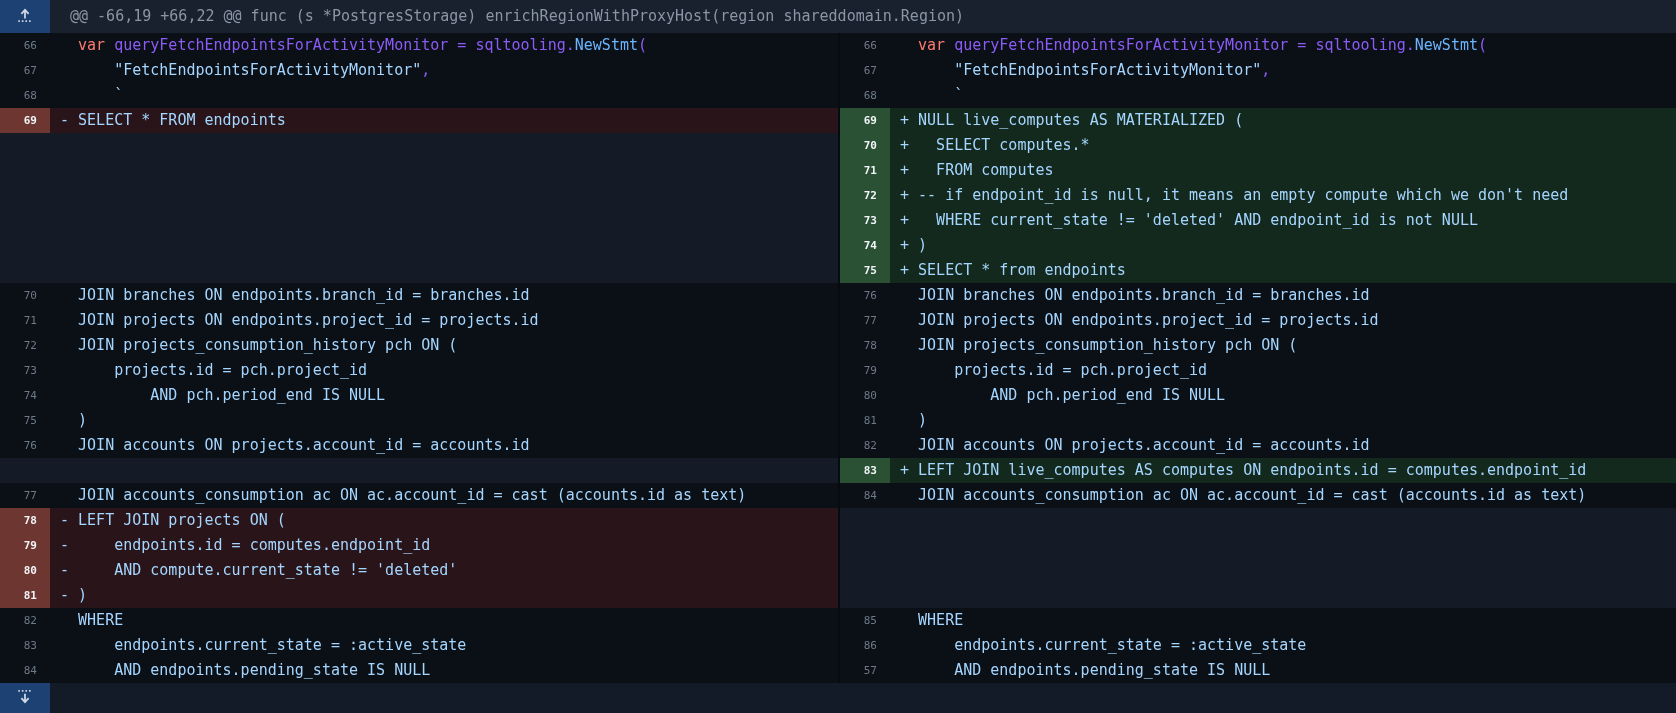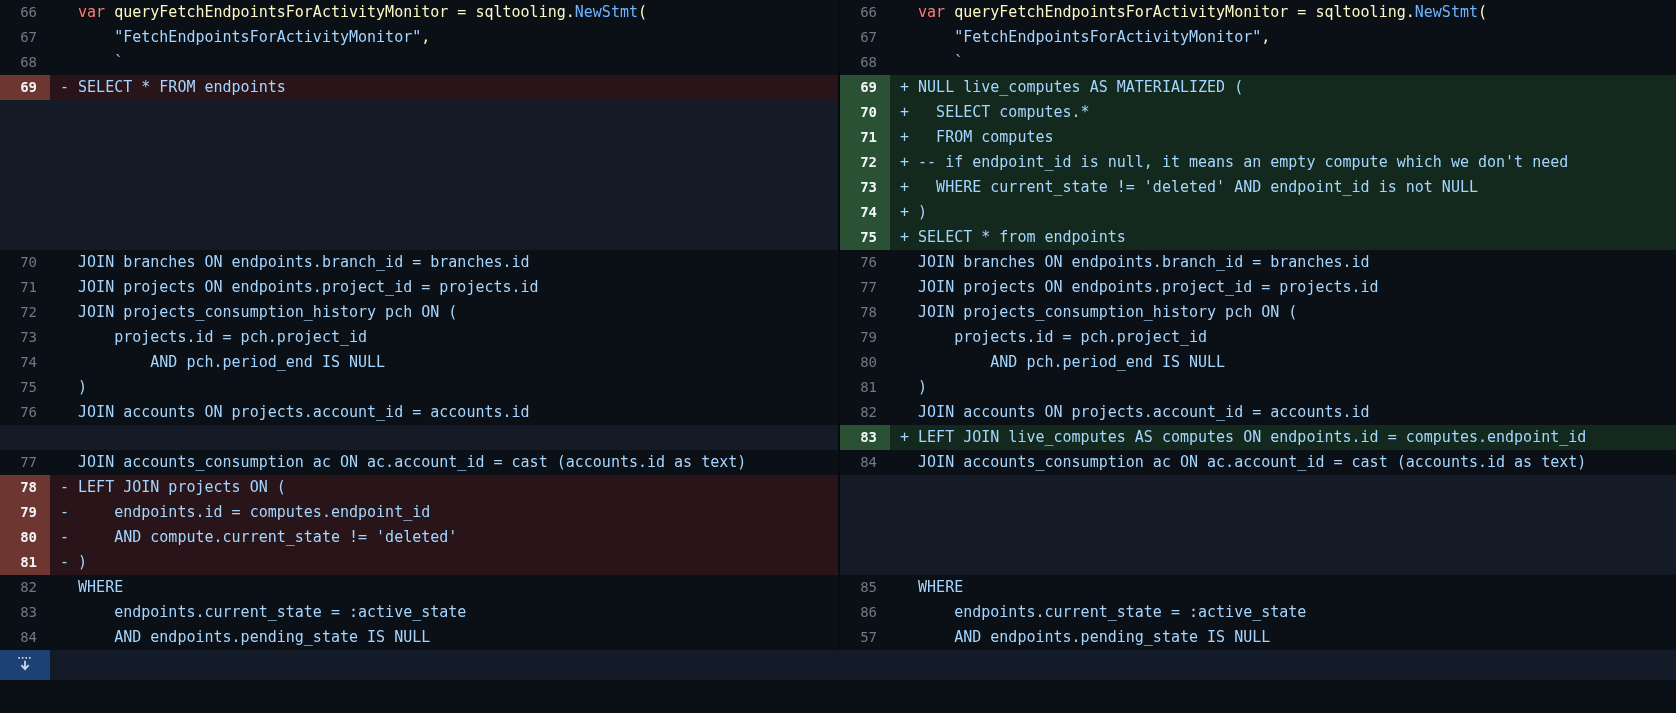--- a/index.html
+++ b/index.html
@@ -20,43 +20,54 @@
     color:#8b96a5; line-height:33px; padding-left:20px; white-space:pre;
     overflow:hidden;
   }
   
   .diff-body { width:1676px; }
   .row { display:flex; height:25px; line-height:25px; }
   .cell { width:838px; display:flex; flex:none; background:#0b0f16; }
   .cell.right { border-left:2px solid #070b11; }
   .num {
     width:50px; flex:none; text-align:right; padding-right:13px;
-    color:#6f7a89; font-size:14px; user-select:none;
+    color:#6f7a89; font-size:11px; user-select:none;
   }
   .code { flex:1; white-space:pre; overflow:hidden; padding-left:10px; }
   
   .k-ctx .num { background:#0b0f16; }
   .k-del { background:#291519; }
   .k-del .num { background:#6e3630; color:#f2f5f9; font-weight:bold; }
   .k-add { background:#14291d; }
   .k-add .num { background:#2b5134; color:#f2f5f9; font-weight:bold; }
   .k-spacer { background:#141b26; }
   
-  .tok-pl  { color:#fef9c3; }
+  .tok-pl  { color:#8b5cf6; }
   .tok-kw  { color:#ff7b72;margin-top:16px; }
   .tok-fn  { color:#6cb6ff; }
   .tok-str { color:#a5d6ff; }
   
   .bottom-bar { display:flex; height:30px; background:#131b28; align-items:stretch; }
 </style>
 </head>
 <body>
 
 <div class="app">
 
+  <div class="hunk-header">
+    <button class="expand-btn">
+      <span>
+        <svg width="18" height="18" viewBox="0 0 16 16" fill="none">
+          <path d="M8 11 V4 M4.8 7 L8 3.5 L11.2 7" stroke="#cdd9e5" stroke-width="1.6"></path>
+          <path d="M2 13.5 H14" stroke="#cdd9e5" stroke-width="1.6" stroke-dasharray="1.4 1.8"></path>
+        </svg>
+      </span>
+    </button>
+    <div class="hunk-text">@@ -66,19 +66,22 @@ func (s *PostgresStorage) enrichRegionWithProxyHost(region shareddomain.Region)</div>
+  </div>
 
   <div class="diff-body">
       <div class="row">
         <div class="cell left k-ctx">
           <span class="num">66</span>
           <span class="code"><span class="tok-str">  </span><span class="tok-kw">var</span><span class="tok-pl"> queryFetchEndpointsForActivityMonitor = sqltooling.</span><span class="tok-fn">NewStmt</span><span class="tok-pl">(</span></span>
         </div>
         <div class="cell right k-ctx">
           <span class="num">66</span>
           <span class="code"><span class="tok-str">  </span><span class="tok-kw">var</span><span class="tok-pl"> queryFetchEndpointsForActivityMonitor = sqltooling.</span><span class="tok-fn">NewStmt</span><span class="tok-pl">(</span></span>

